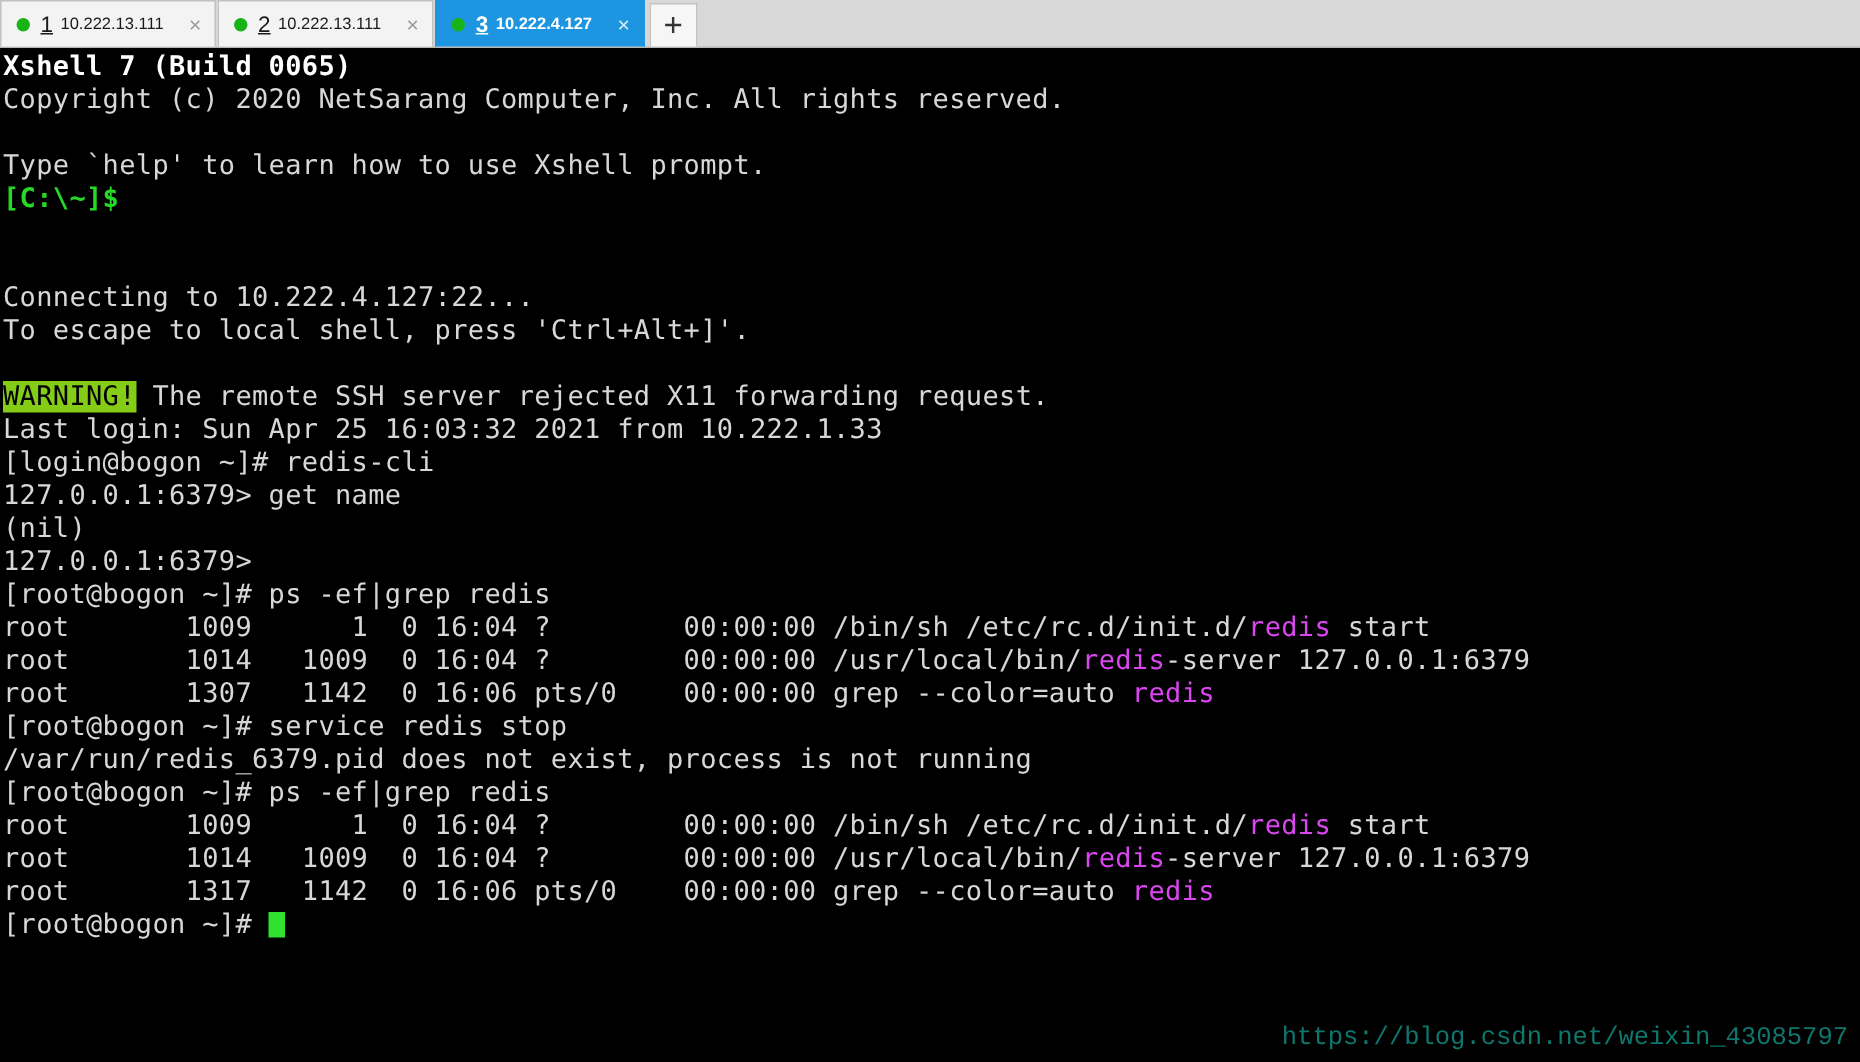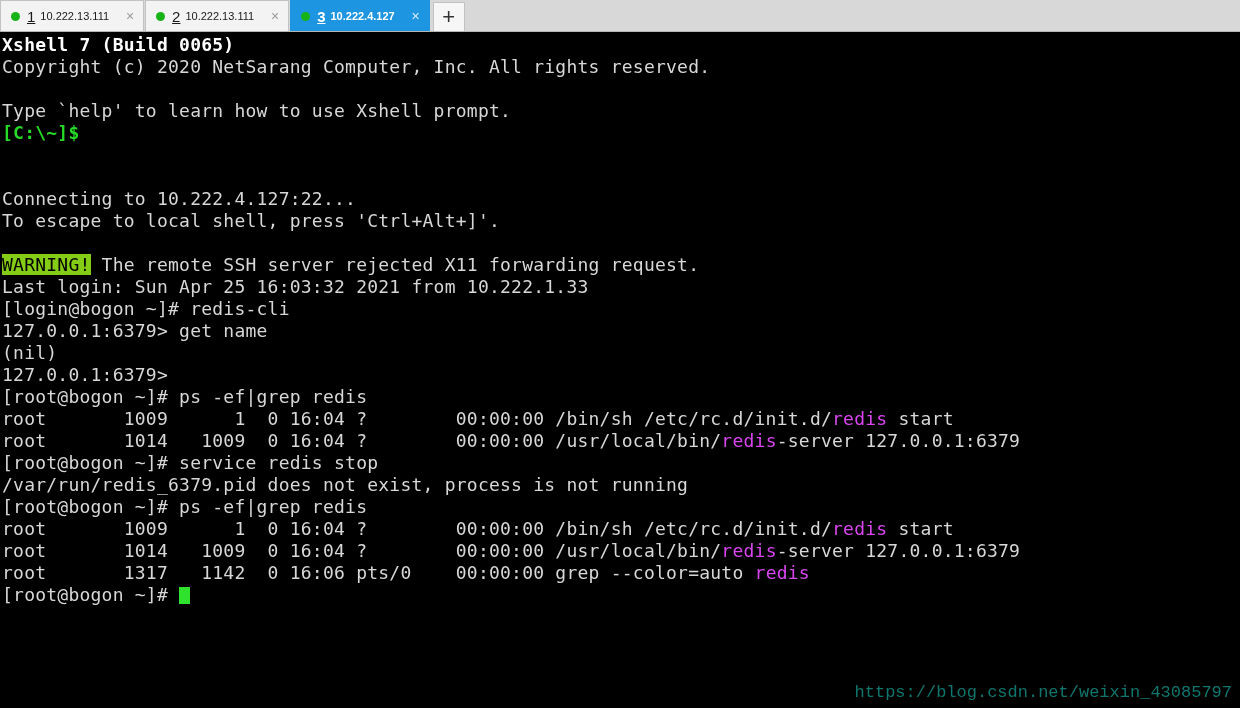--- a/index.html
+++ b/index.html
@@ -169,20 +169,21 @@
       <div class="line"></div>
       <div class="line"><span class="inv">WARNING!</span> The remote SSH server rejected X11 forwarding request.</div>
       <div class="line">Last login: Sun Apr 25 16:03:32 2021 from 10.222.1.33</div>
       <div class="line">[login@bogon ~]# redis-cli</div>
       <div class="line">127.0.0.1:6379&gt; get name</div>
       <div class="line">(nil)</div>
       <div class="line">127.0.0.1:6379&gt;</div>
       <div class="line">[root@bogon ~]# ps -ef|grep redis</div>
       <div class="line">root       1009      1  0 16:04 ?        00:00:00 /bin/sh /etc/rc.d/init.d/<span class="red">redis</span> start</div>
       <div class="line">root       1014   1009  0 16:04 ?        00:00:00 /usr/local/bin/<span class="red">redis</span>-server 127.0.0.1:6379</div>
+      <div class="line">root       1307   1142  0 16:06 pts/0    00:00:00 grep --color=auto <span class="red">redis</span></div>
       <div class="line">[root@bogon ~]# service redis stop</div>
       <div class="line">/var/run/redis_6379.pid does not exist, process is not running</div>
       <div class="line">[root@bogon ~]# ps -ef|grep redis</div>
       <div class="line">root       1009      1  0 16:04 ?        00:00:00 /bin/sh /etc/rc.d/init.d/<span class="red">redis</span> start</div>
       <div class="line">root       1014   1009  0 16:04 ?        00:00:00 /usr/local/bin/<span class="red">redis</span>-server 127.0.0.1:6379</div>
       <div class="line">root       1317   1142  0 16:06 pts/0    00:00:00 grep --color=auto <span class="red">redis</span></div>
       <div class="line">[root@bogon ~]# <span class="cursor"></span></div>
     </div>
   <div id="watermark">https://blog.csdn.net/weixin_43085797</div>
 </div>

